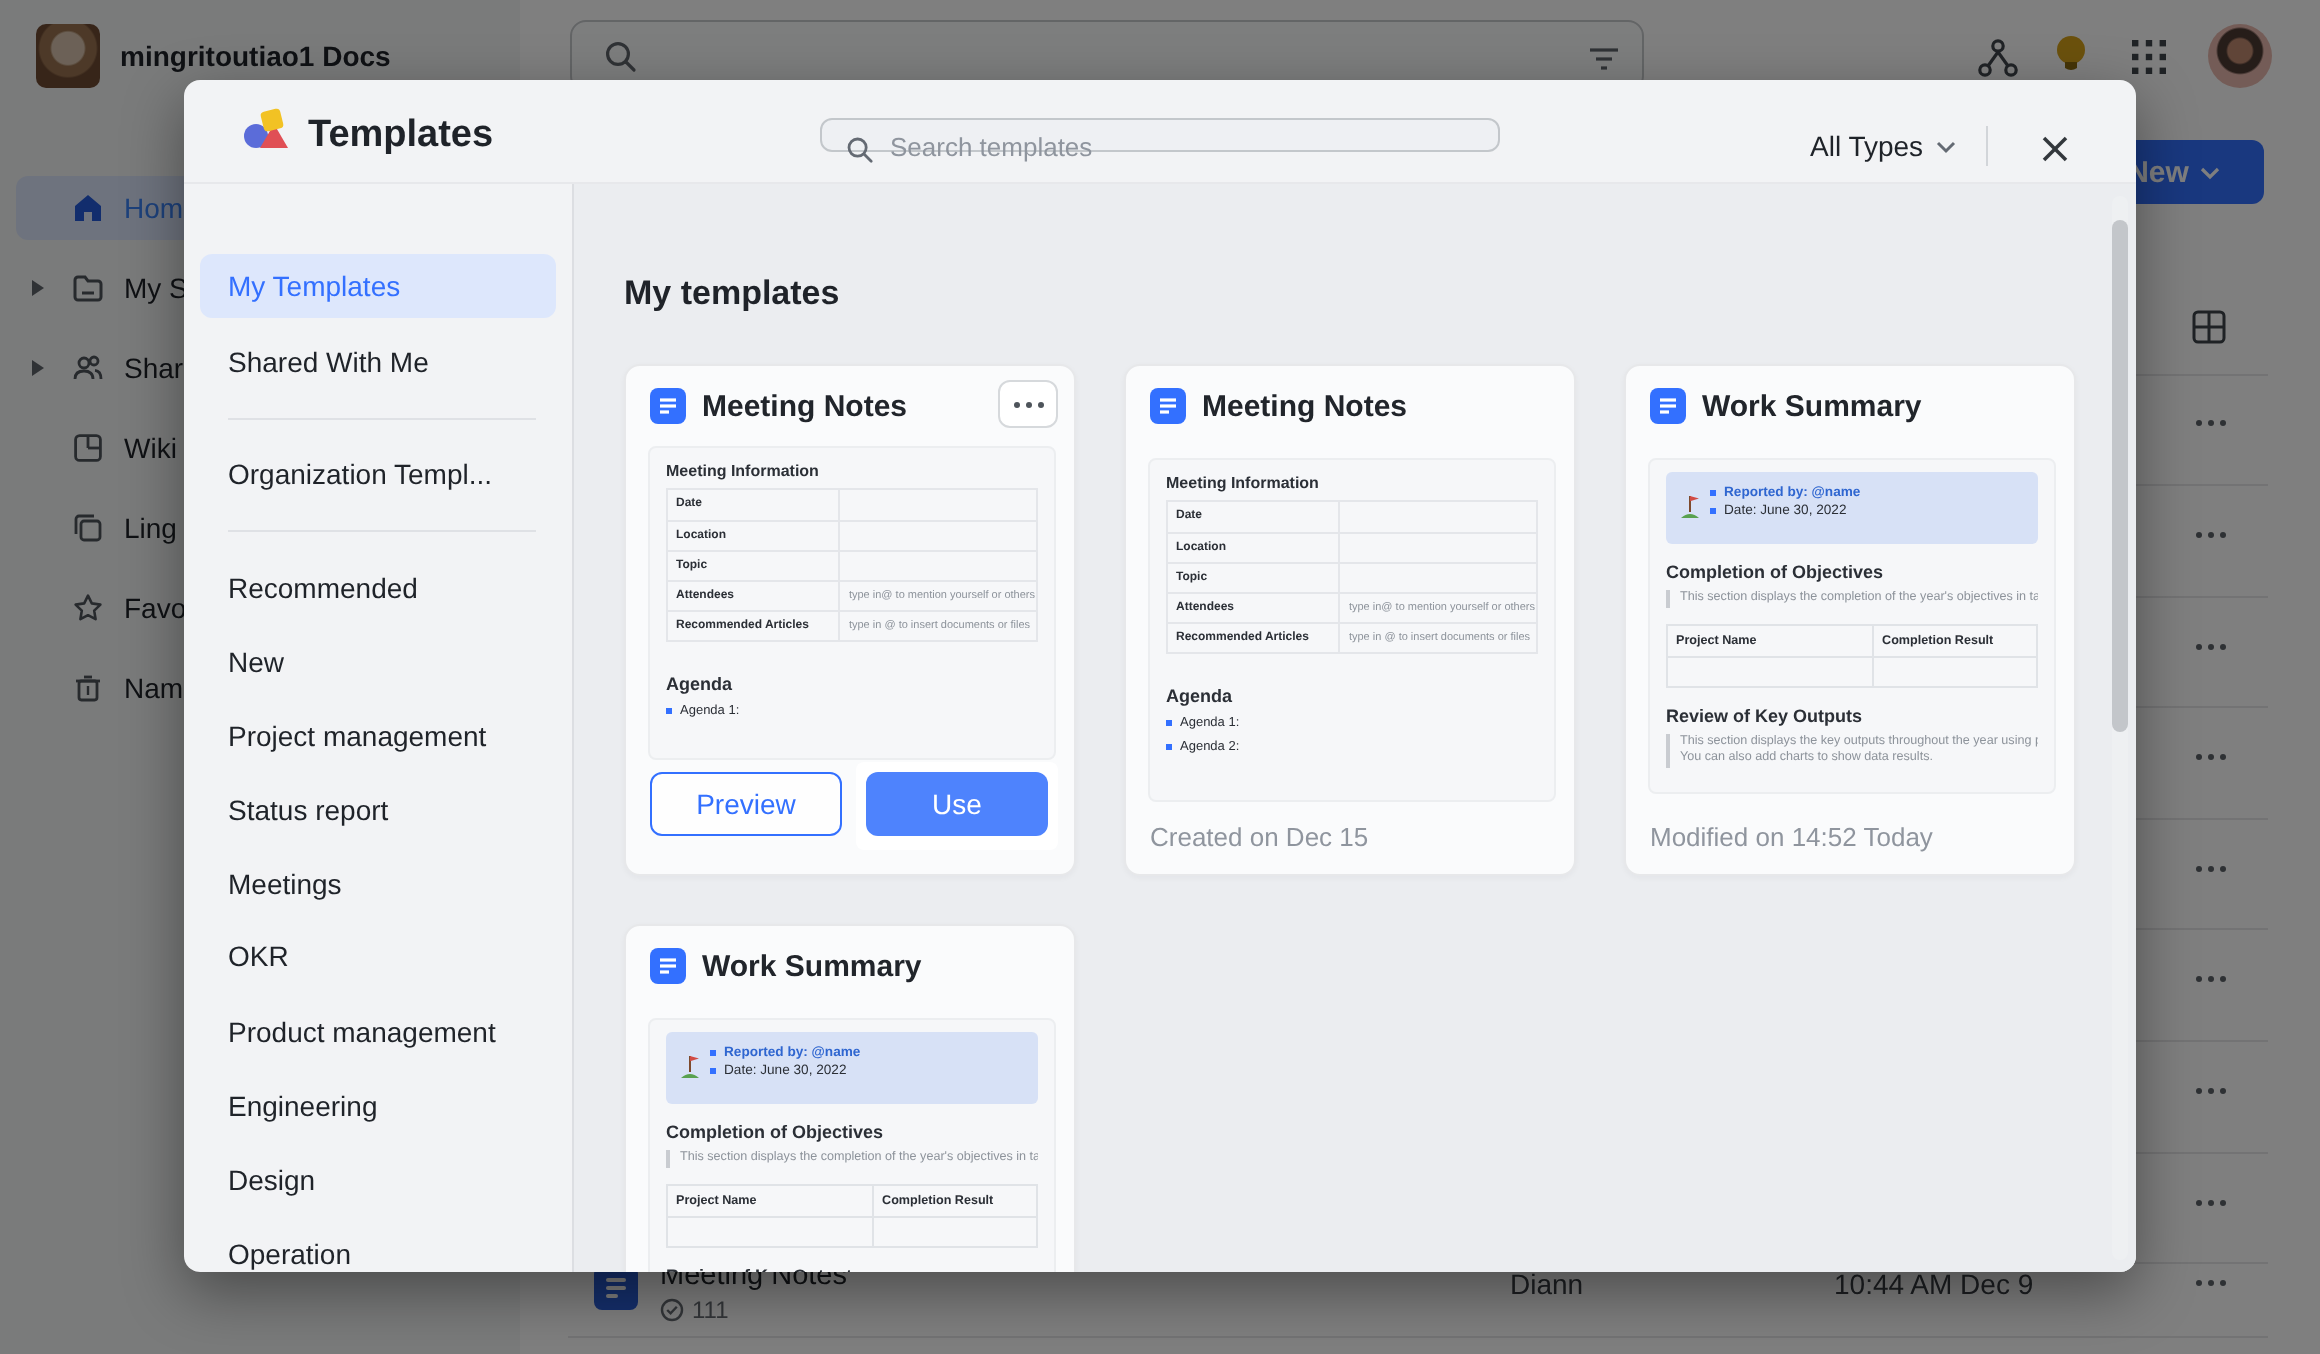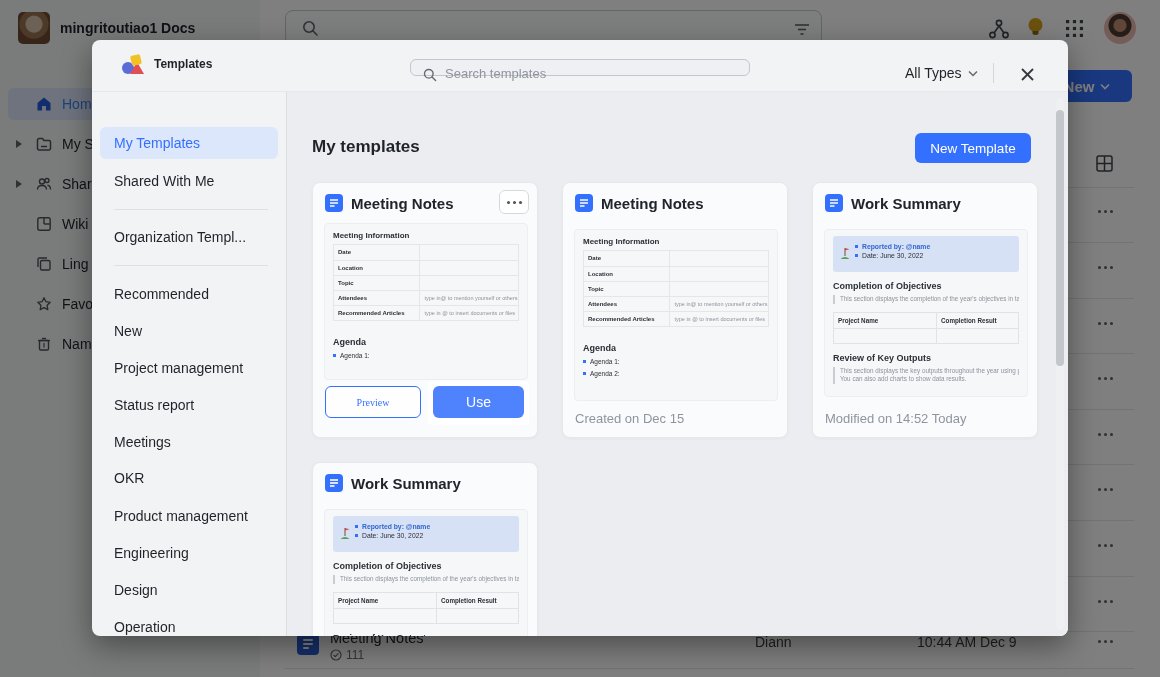--- a/index.html
+++ b/index.html
@@ -45,21 +45,21 @@
 
   
   .modal { left:92px; top:40px; width:976px; height:596px; background:#f2f3f5; border-radius:8px;
     overflow:hidden; box-shadow:0 10px 30px rgba(0,0,0,0.4); }
   .m-header { position:absolute; left:0; top:0; width:976px; height:52px; border-bottom:1px solid #e7e8eb; }
   .m-logo { left:30px; top:15px; width:24px; height:22px; }
   .m-logo .sq { position:absolute; left:9px; top:0; width:10px; height:10px; background:#f2c224; border-radius:2px; transform:rotate(-14deg); }
   .m-logo .ci { position:absolute; left:0; top:7px; width:12px; height:12px; background:#5b6cd9; border-radius:50%; }
   .m-logo .tr { position:absolute; left:8px; top:7px; width:0; height:0;
     border-left:7px solid transparent; border-right:7px solid transparent; border-bottom:12px solid #e04f55; }
-  .m-title { left:62px; top:17px; font-size:12px; font-weight:600; color:#1f2329; }
+  .m-title { left:62px; top:17px; font-size:19px; font-weight:600; color:#1f2329; }
   .m-search { left:318px; top:19px; width:340px; height:17px; border:1px solid #c3c7cb; border-radius:6px; background:#eef0f3; }
   .m-search input { position:absolute; left:34px; top:2px; width:290px; height:23px; border:0; background:transparent;
     outline:none; font-size:13px; color:#1f2329; font-family:"Liberation Sans",sans-serif; }
   .m-search input::placeholder { color:#8f959e; }
   .m-type { left:813px; top:23px; height:20px; display:flex; align-items:center; gap:6px;
     font-size:14px; color:#1f2329; cursor:pointer; }
   .m-hdiv { left:901px; top:23px; width:1px; height:20px; background:#d2d5d9; }
   .m-close { left:922px; top:21px; width:26px; height:26px; display:flex; align-items:center; justify-content:center;
     color:#33373c; cursor:pointer; background:transparent; border:0; }
 
@@ -111,21 +111,21 @@
   .wp-table { border:1px solid #e0e3e7; margin-top:8px; }
   .wp-tr { display:flex; height:15px; }
   .wp-tr + .wp-tr { border-top:1px solid #e0e3e7; }
   .wp-td { line-height:15px; padding-left:4px; font-size:6.3px; font-weight:bold; color:#2b2f36; }
   .wp-td.c1 { width:56%; border-right:1px solid #e0e3e7; }
   .wp-td.c2 { width:44%; }
 
   
   .use-highlight { position:absolute; left:115px; top:198px; width:101px; height:44px; background:#fff; border-radius:4px; }
   .btn-preview { position:absolute; left:12px; top:203px; width:96px; height:32px; background:#fefefe;
-    border:1px solid #3370ff; border-radius:6px; color:#3370ff; font-size:10px; font-family:Liberation Serif, serif; cursor:pointer; }
+    border:1px solid #3370ff; border-radius:6px; color:#3370ff; font-size:14px; font-family:Liberation Sans, sans-serif; cursor:pointer; }
   .btn-use { position:absolute; left:120px; top:203px; width:91px; height:32px; background:#4e83fd; border:0;
     border-radius:6px; color:#fff; font-size:14px; font-family:"Liberation Sans",sans-serif; cursor:pointer; }
 
   .m-scroll-track { left:964px; top:58px; width:8px; height:532px; background:#eef0f2; border-radius:4px; }
   .m-scroll-thumb { left:964px; top:70px; width:8px; height:256px; background:#c3c6ca; border-radius:4px; cursor:grab; }
 </style>
 </head>
 <body>
 
 <div class="screen">
@@ -358,21 +358,20 @@
     <div class="abs m-side-item" style="top:349px">Status report</div>
     <div class="abs m-side-item" style="top:386px">Meetings</div>
     <div class="abs m-side-item" style="top:422px">OKR</div>
     <div class="abs m-side-item" style="top:460px">Product management</div>
     <div class="abs m-side-item" style="top:497px">Engineering</div>
     <div class="abs m-side-item" style="top:534px">Design</div>
     <div class="abs m-side-item" style="top:571px">Operation</div>
 
     <div class="abs m-content"></div>
     <div class="abs m-heading">My templates</div>
-    <button class="abs new-tpl-btn">New Template</button>
 
     <div class="abs card" style="left:220px;top:142px">
       <svg class="c-ic" viewBox="0 0 18 18">
           <rect width="18" height="18" rx="4" fill="#3370ff"></rect>
           <line x1="5" y1="6" x2="13" y2="6" stroke="#fff" stroke-width="1.6"></line>
           <line x1="5" y1="9" x2="13" y2="9" stroke="#fff" stroke-width="1.6"></line>
           <line x1="5" y1="12" x2="9.5" y2="12" stroke="#fff" stroke-width="1.6"></line>
         </svg>
       <div class="c-title">Meeting Notes</div>
       <div class="c-more">

